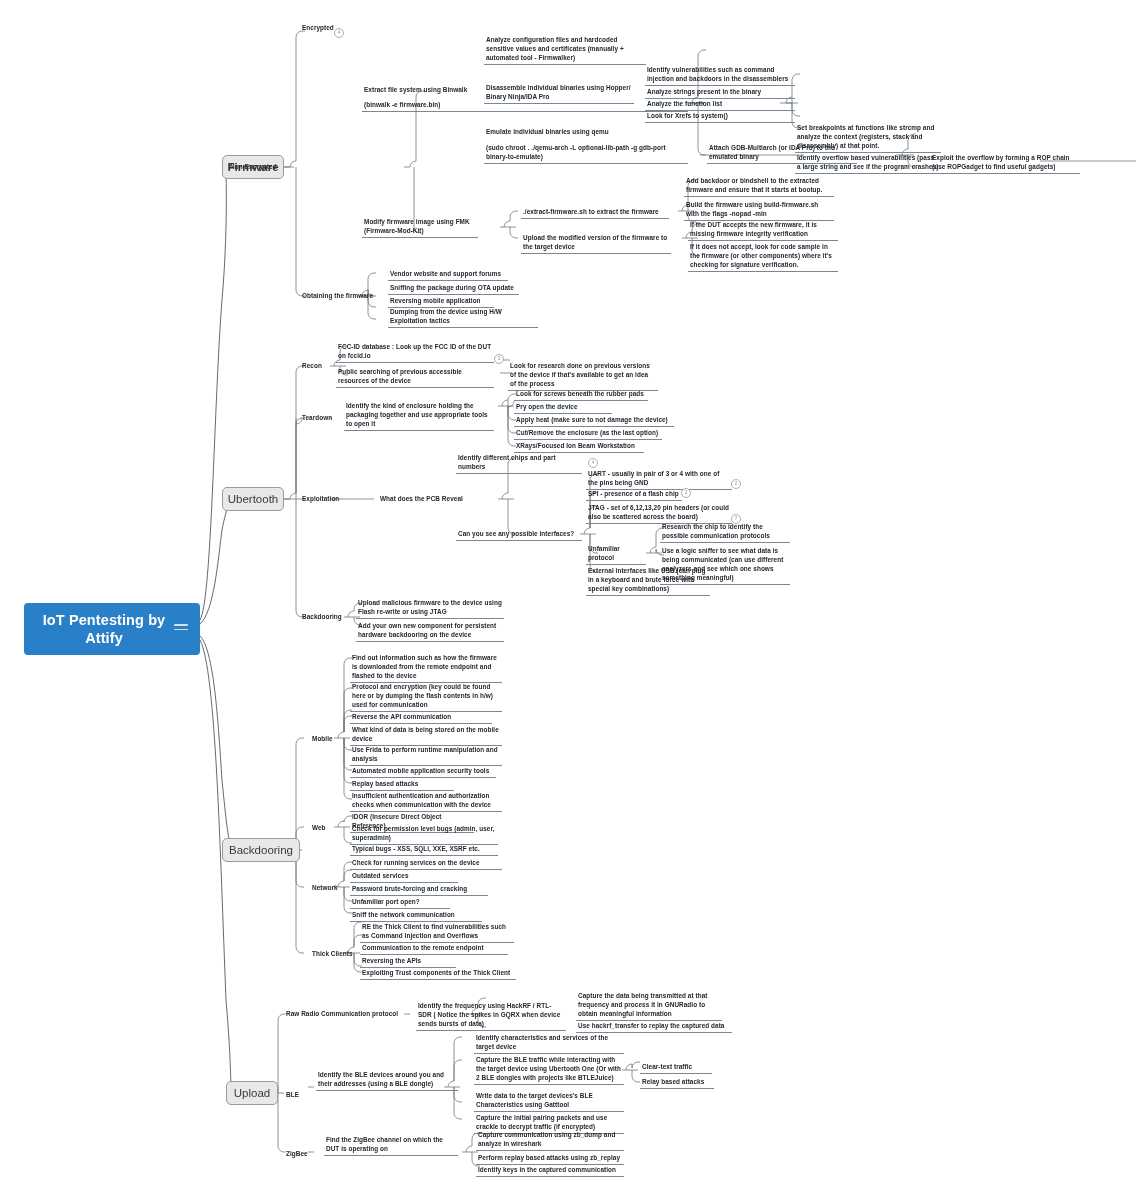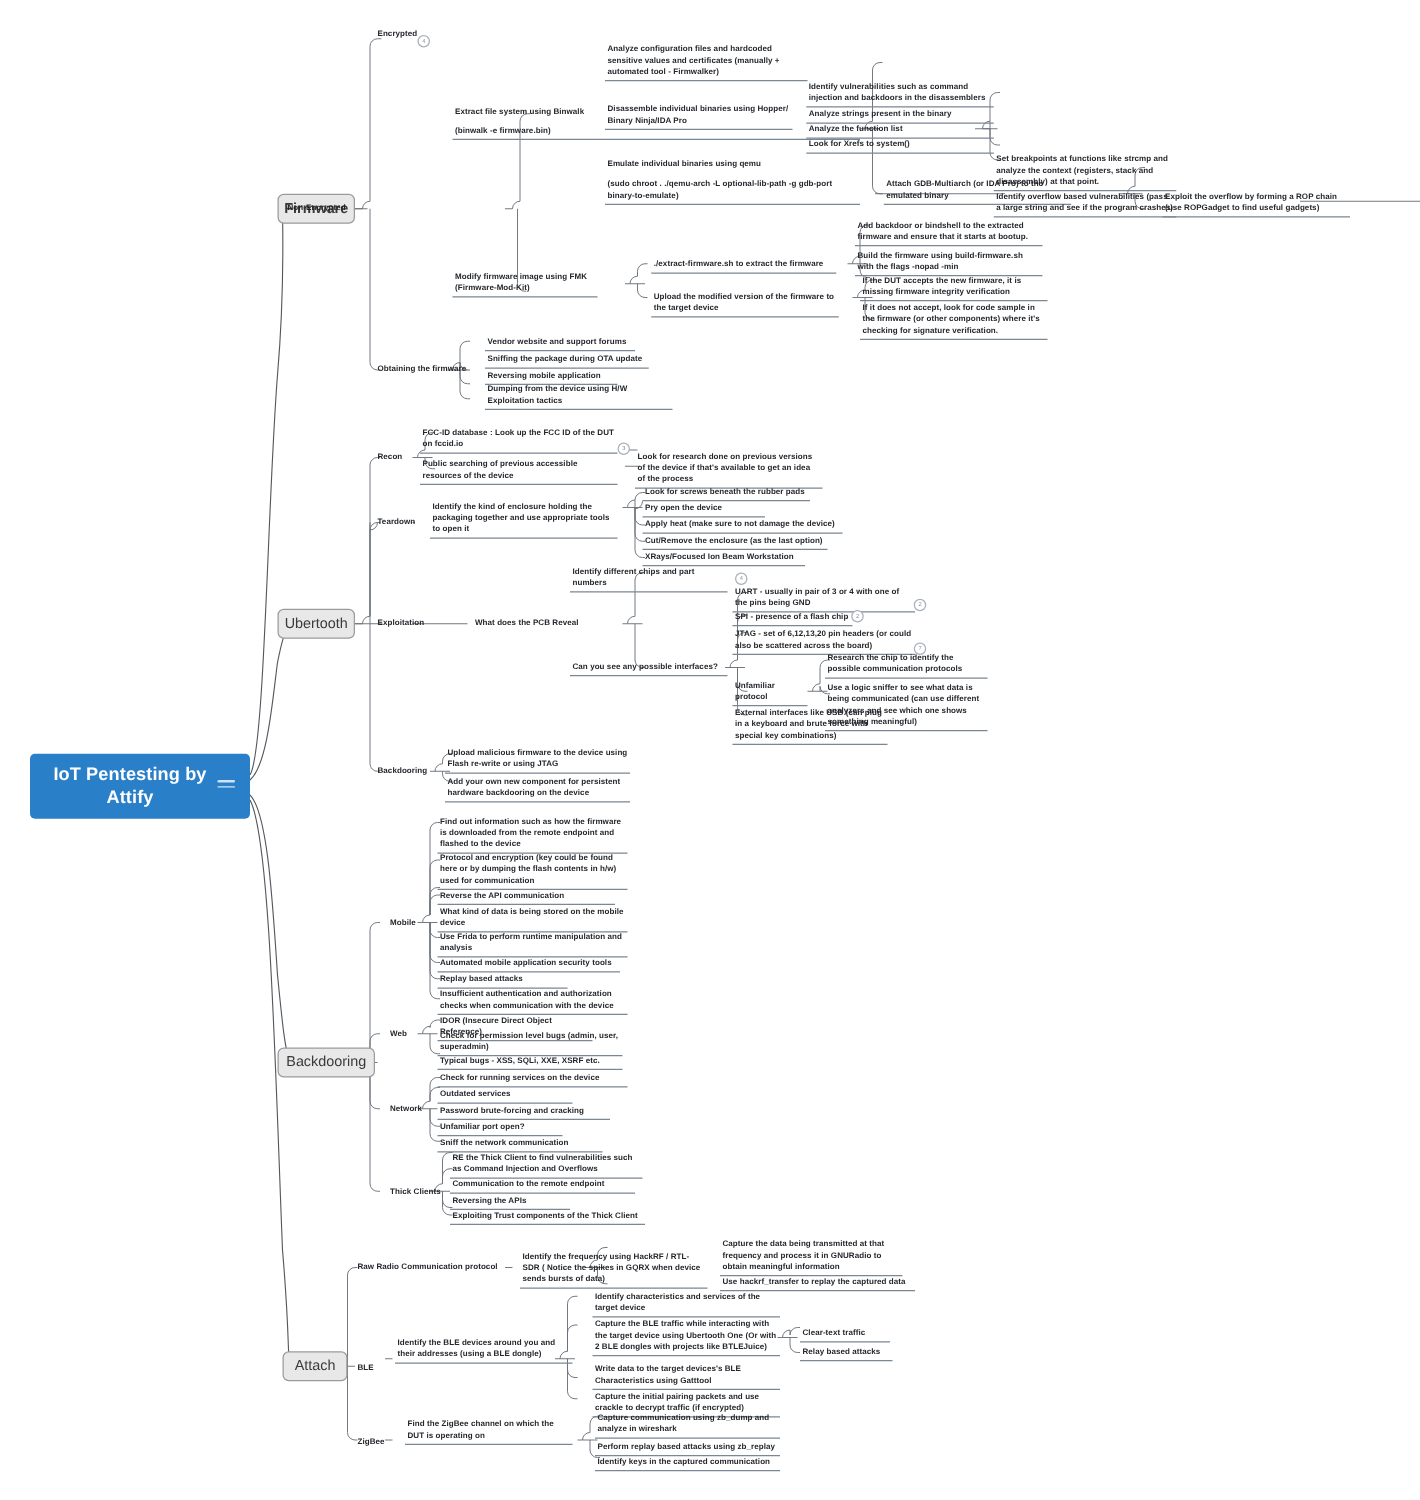--- a/index.html
+++ b/index.html
@@ -277,21 +277,21 @@
   <div class="l1" style="left:222px;top:155px;width:62px;height:24px;font-weight:bold;">
     <span>Firmware</span>
   </div>
   <div class="l1" style="left:222px;top:487px;width:62px;height:24px;">
     <span>Ubertooth</span>
   </div>
   <div class="l1" style="left:222px;top:838px;width:78px;height:24px;">
     <span>Backdooring</span>
   </div>
   <div class="l1" style="left:226px;top:1081px;width:52px;height:24px;">
-    <span>Attach</span>
+    <span>Upload</span>
   </div>
 
   <div class="t plain" style="left:300px;top:22px;">Encrypted</div>
   <div class="badge" style="left:334px;top:28px;">4</div>
 
   <div class="t plain" style="left:228px;top:161px;">Non-Encrypted</div>
   <div class="t plain" style="left:300px;top:290px;">Obtaining the firmware</div>
 
   <div class="t nb" style="left:362px;top:84px;width:200px;">Extract file system using Binwalk</div>
   <div class="t" style="left:362px;top:99px;width:326px;">(binwalk -e firmware.bin)</div>

